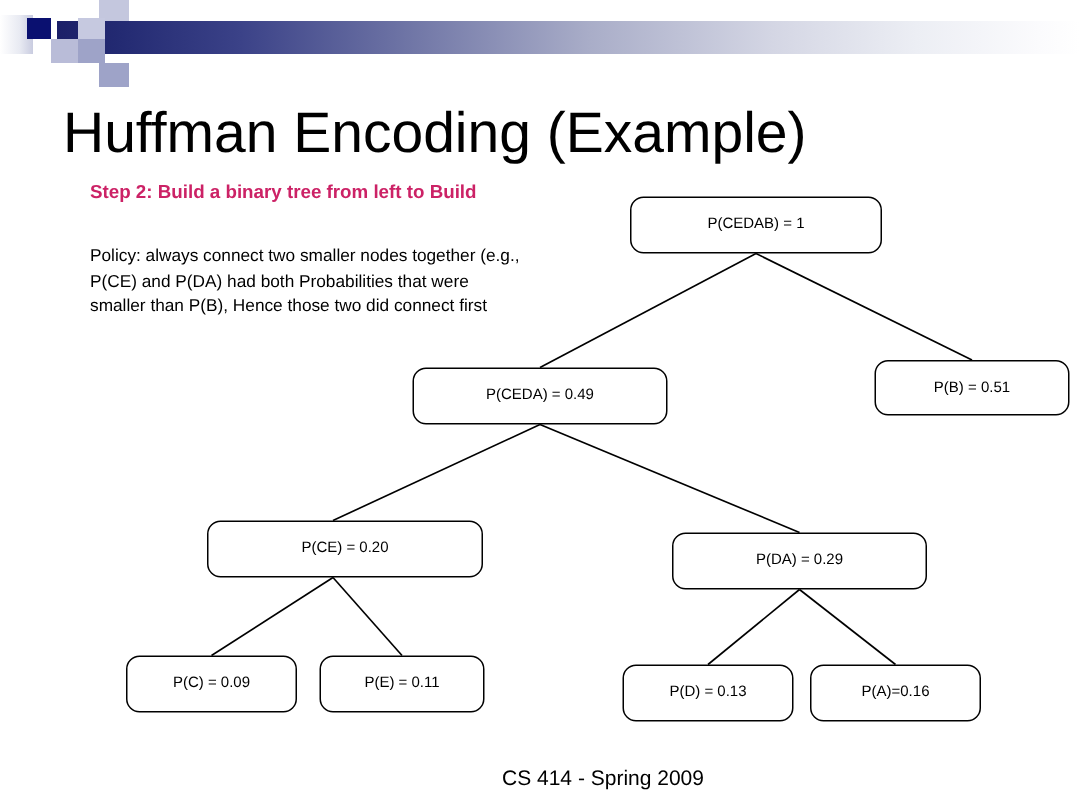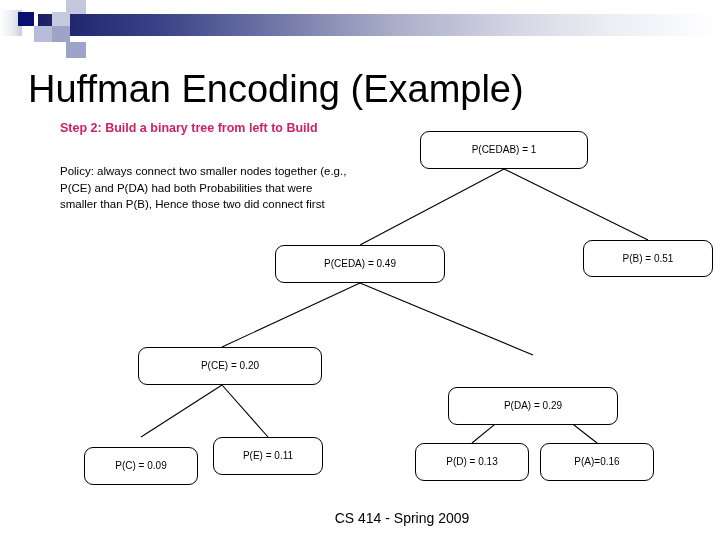--- a/index.html
+++ b/index.html
@@ -45,21 +45,21 @@
   .blk-e { left: 52px; top: 12px; width: 18px; height: 14px; background: #c6c9e0; }
   .blk-f { left: 52px; top: 26px; width: 18px; height: 16px; background: #9ea3c8; }
   .blk-g { left: 34px; top: 42px; width: 18px; height: 16px; background: #ffffff; }
   .blk-h { left: 52px; top: 42px; width: 18px; height: 16px; background: #ffffff; }
   .blk-i { left: 66px; top: 0px;  width: 20px; height: 14px; background: #c4c7de; }
   .blk-j { left: 66px; top: 42px; width: 20px; height: 16px; background: #9ea3c8; }
 
   
   #slide-title {
     position: absolute;
-    left: 28px; top: 66px;
+    left: 42px; top: 66px;
     width: 640px;
     font-size: 38px;
     line-height: 46px;
     font-weight: 400;
     letter-spacing: 0px;
     color: #000000;
     font-family: "Liberation Sans", sans-serif;
   }
 
   
@@ -101,22 +101,22 @@
     line-height: 1;
     color: #000000;
     box-sizing: border-box;
     white-space: nowrap;
   }
 
   #node-cedab { left: 420px; top: 131px; width: 168px; height: 38px; }
   #node-ceda  { left: 275px; top: 245px; width: 170px; height: 38px; }
   #node-b     { left: 583px; top: 240px; width: 130px; height: 37px; }
   #node-ce    { left: 138px; top: 347px; width: 184px; height: 38px; }
-  #node-da    { left: 448px; top: 355px; width: 170px; height: 38px; margin-top: 32px; }
-  #node-c     { left: 84px;  top: 437px; width: 114px; height: 38px; margin-top: 10px; }
+  #node-da    { left: 448px; top: 355px; width: 170px; height: 38px; }
+  #node-c     { left: 84px;  top: 437px; width: 114px; height: 38px; }
   #node-e     { left: 213px; top: 437px; width: 110px; height: 38px; }
   #node-d     { left: 415px; top: 443px; width: 114px; height: 38px; }
   #node-a     { left: 540px; top: 443px; width: 114px; height: 38px; }
 
   
   #footer-note {
     position: absolute;
     left: 0; top: 510px;
     width: 720px;
     text-align: center;

